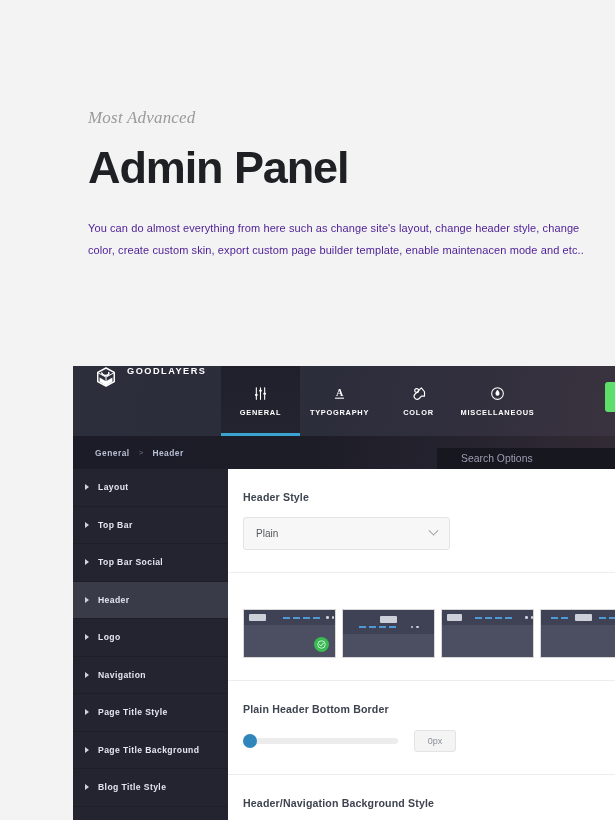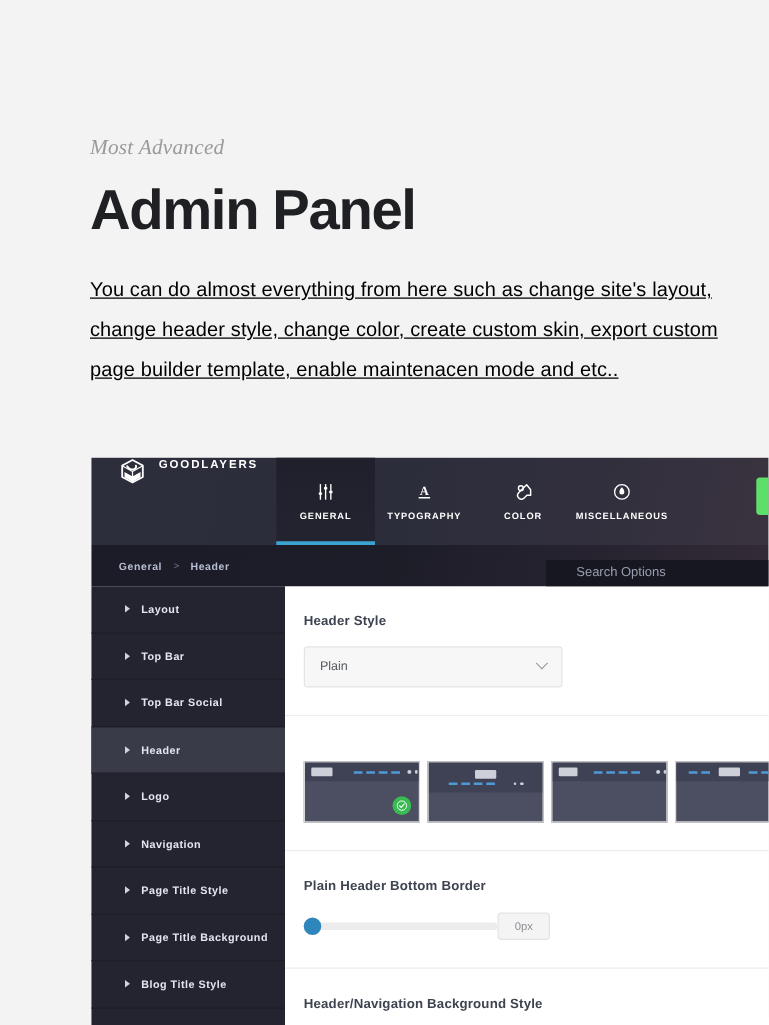--- a/index.html
+++ b/index.html
@@ -6,44 +6,43 @@
   * { box-sizing: border-box; margin: 0; padding: 0; }
   html, body {
     width: 615px; height: 820px;
     background: #f3f3f3;
     font-family: "Liberation Sans", sans-serif;
     overflow: hidden;
   }
   .page { position: relative; width: 615px; height: 820px; background: #f3f3f3; }
 
   
-  .hero { position: absolute; left: 72px; top: 108px; width: 520px; }
+  .hero { position: absolute; left: 88px; top: 108px; width: 520px; }
   .eyebrow {
     font-family: "Liberation Serif", serif;
     font-style: italic;
     font-size: 17px;
     color: #9a9a9a;
     letter-spacing: .2px;
   }
   .hero-title {
     margin-top: 16px;
     font-size: 45px;
     line-height: 1.05;
     font-weight: bold;
     color: #1f2024;
     letter-spacing: -1.1px;
   }
   .hero-desc {
     margin-top: 26px;
-    font-size: 16px;
+    font-size: 11px;
     line-height: 2.0;
-    color: #000000;
+    color: #4c1d95;
     max-width: 520px;
     letter-spacing: .1px;
-    text-decoration: underline;
   }
 
   
   .panel {
     position: absolute;
     left: 73px; top: 366px;
     width: 542px;      
     height: 454px;
     overflow: hidden;
     background: #fff;
@@ -123,21 +122,21 @@
   
   .side {
     width: 155px; flex: none;
     background: #23242f;
     padding-top: 0;
   }
   .side-item {
     height: 37.5px;
     display: flex; align-items: center;
     gap: 9px;
-    padding-left: 27px;
+    padding-left: 12px;
     border-bottom: 1px solid #1d1e27;
   }
   .side-item .caret {
     width: 0; height: 0;
     border-left: 4px solid #cfd3e2;
     border-top: 3px solid transparent;
     border-bottom: 3px solid transparent;
     flex: none;
   }
   .side-item .side-label {
@@ -199,21 +198,21 @@
   .tdot { width: 2.5px; height: 2.5px; background: #cdd0d8; border-radius: 50%; }
   .check-badge {
     position: absolute; right: 6px; bottom: 5px;
     width: 15px; height: 15px; border-radius: 50%;
     background: #39ba52;
     display: flex; align-items: center; justify-content: center;
   }
   .check-badge svg { width: 9px; height: 9px; }
 
   
-  .slider-row { margin-top: 15px; display: flex; align-items: center; gap: 0; }
+  .slider-row { margin-top: 15px; display: flex; align-items: center; gap: 16px; }
   .slider-track {
     width: 155px; height: 6px; background: #ececec; border-radius: 3px;
     position: relative;
   }
   .slider-knob {
     position: absolute; left: 0; top: -4px;
     width: 14px; height: 14px; border-radius: 50%;
     background: #2f86bb;
   }
   .slider-value {

